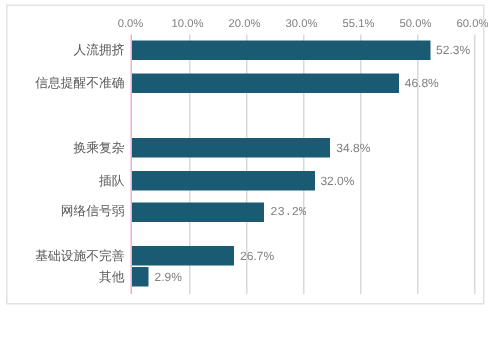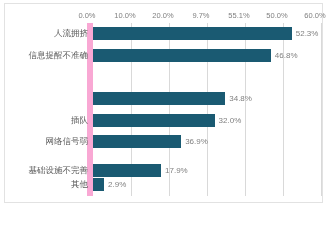--- a/index.html
+++ b/index.html
@@ -42,21 +42,21 @@
     line-height: 13px;
   }
 
   
   #plot-area {
     position: absolute;
     left: 82px;
     top: 19px;
     right: 7px;
     bottom: 6px;
-    border-left: 6px solid #f9a8d4;
+    border-left: 1px solid #f9a8d4;
   }
   #gridlines {
     position: absolute;
     inset: 0;
   }
   .gridline {
     position: absolute;
     top: 0;
     bottom: 0;
     width: 1px;
@@ -106,21 +106,21 @@
 </style>
 </head>
 <body>
 
 <div id="chart-frame">
 
   <div id="x-axis-labels">
       <span class="x-tick-label" style="left: 82px;">0.0%</span>
       <span class="x-tick-label" style="left: 120px;">10.0%</span>
       <span class="x-tick-label" style="left: 158px;">20.0%</span>
-      <span class="x-tick-label" style="left: 196px;">9.7%</span>
+      <span class="x-tick-label" style="left: 196px;">30.0%</span>
       <span class="x-tick-label" style="left: 234px;">55.1%</span>
       <span class="x-tick-label" style="left: 272px;">50.0%</span>
       <span class="x-tick-label" style="left: 310px;">60.0%</span>
     </div>
 
   <div id="plot-area">
     <div id="gridlines">
         <div class="gridline" style="left: 38px;"></div>
         <div class="gridline" style="left: 76px;"></div>
         <div class="gridline" style="left: 114px;"></div>
@@ -133,37 +133,38 @@
           <div class="cat-label" style="height: 21.625px; line-height: 21.625px;">人流拥挤</div>
           <div class="bar" style="width: 198.74px; background: rgb(26, 90, 114); height: 13px; top: 4px;"></div>
           <div class="bar-value" style="left: 198.74px; height: 21.625px; line-height: 21.625px;">52.3%</div>
         </div>
         <div class="bar-row" style="top: 21.625px; height: 21.625px;">
           <div class="cat-label" style="height: 21.625px; line-height: 21.625px;">信息提醒不准确</div>
           <div class="bar" style="width: 177.84px; background: rgb(26, 90, 114); height: 13px; top: 4px;"></div>
           <div class="bar-value" style="left: 177.84px; height: 21.625px; line-height: 21.625px;">46.8%</div>
         </div>
         <div class="bar-row" style="top: 64.875px; height: 21.625px;">
+          <div class="cat-label" style="height: 21.625px; line-height: 21.625px;">换乘复杂</div>
           <div class="bar" style="width: 132.24px; background: rgb(26, 90, 114); height: 13px; top: 4px;"></div>
           <div class="bar-value" style="left: 132.24px; height: 21.625px; line-height: 21.625px;">34.8%</div>
         </div>
         <div class="bar-row" style="top: 86.5px; height: 21.625px;">
           <div class="cat-label" style="height: 21.625px; line-height: 21.625px;">插队</div>
           <div class="bar" style="width: 121.6px; background: rgb(26, 90, 114); height: 13px; top: 4px;"></div>
           <div class="bar-value" style="left: 121.6px; height: 21.625px; line-height: 21.625px;">32.0%</div>
         </div>
-        <div class="bar-row" style="top: 108.125px; height: 21.625px;">
+        <div class="bar-row" style="top: 108.125px; height: 21.625px; font-family: Liberation Mono, monospace;">
           <div class="cat-label" style="height: 21.625px; line-height: 21.625px;">网络信号弱</div>
           <div class="bar" style="width: 88.16px; background: rgb(26, 90, 114); height: 13px; top: 4px;"></div>
-          <div class="bar-value" style="left: 88.16px; height: 21.625px; line-height: 21.625px;">36.9%</div>
+          <div class="bar-value" style="left: 88.16px; height: 21.625px; line-height: 21.625px;">23.2%</div>
         </div>
         <div class="bar-row" style="top: 137px; height: 21.625px;">
           <div class="cat-label" style="height: 21.625px; line-height: 21.625px;">基础设施不完善</div>
           <div class="bar" style="width: 68.02px; background: rgb(26, 90, 114); height: 13px; top: 4px;"></div>
-          <div class="bar-value" style="left: 68.02px; height: 21.625px; line-height: 21.625px;">17.9%</div>
+          <div class="bar-value" style="left: 68.02px; height: 21.625px; line-height: 21.625px;">26.7%</div>
         </div>
         <div class="bar-row" style="top: 151.375px; height: 21.625px;">
           <div class="cat-label" style="height: 21.625px; line-height: 21.625px;">其他</div>
           <div class="bar" style="width: 11.02px; background: rgb(26, 90, 114); height: 13px; top: 4px;"></div>
           <div class="bar-value" style="left: 11.02px; height: 21.625px; line-height: 21.625px;">2.9%</div>
         </div>
       </div>
   </div>
 
 </div>

